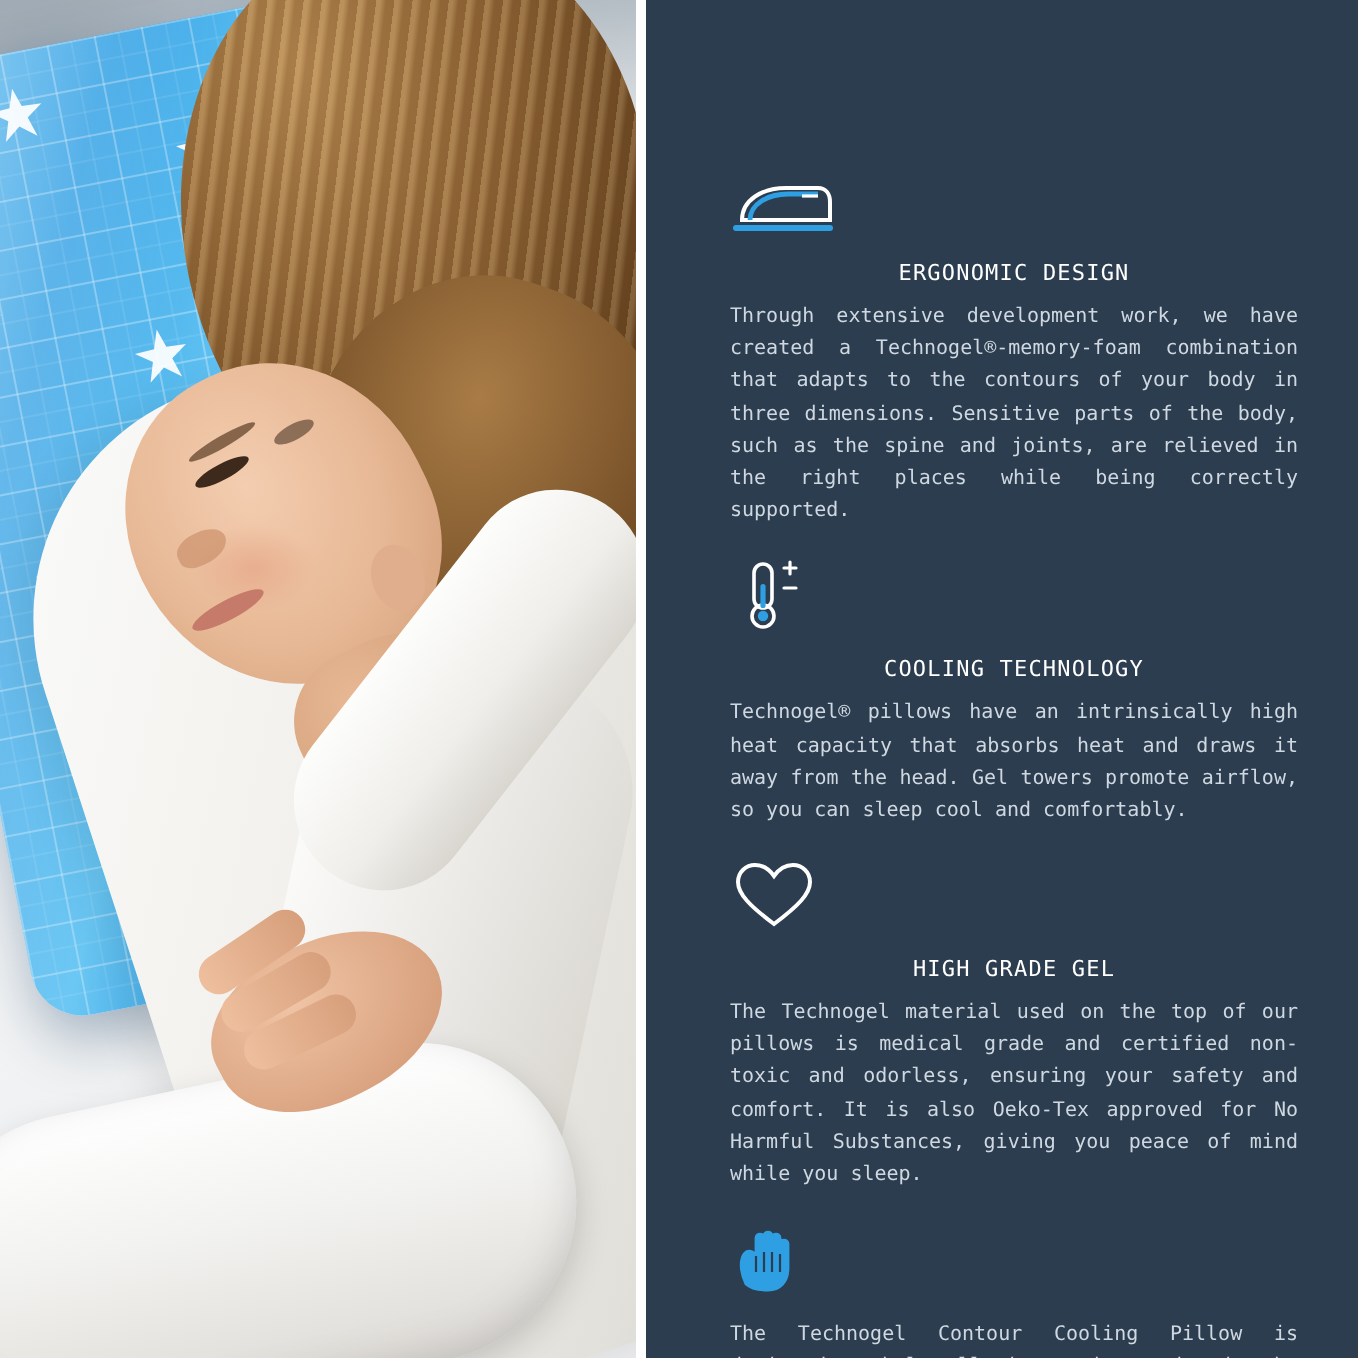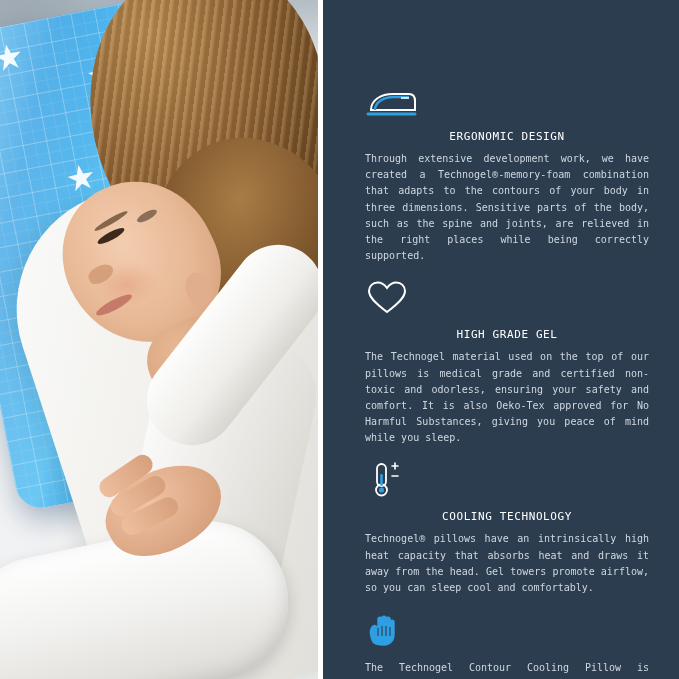--- a/index.html
+++ b/index.html
@@ -375,46 +375,46 @@
           <path d="M3 28 L50 28" stroke="#2f9fe4" stroke-width="3" stroke-linecap="round"></path>
           <path d="M36 12 L44 12" stroke="#ffffff" stroke-width="1.6"></path>
         </svg>
       </div>
       <h3 class="feature-title">ERGONOMIC DESIGN</h3>
       <p class="feature-body">Through extensive development work, we have created a Technogel®-memory-foam combination that adapts to the contours of your body in three dimensions. Sensitive parts of the body, such as the spine and joints, are relieved in the right places while being correctly supported.</p>
     </div>
 
     <div class="feature">
       <div class="icon-wrap">
-        <svg width="44" height="40" viewBox="0 0 44 40">
-          <path d="M22 34 C10 25, 4 19, 4 13 C4 8, 8 4.5, 12.5 4.5 C16 4.5, 19.5 6.5, 22 10
-                   C24.5 6.5, 28 4.5, 31.5 4.5 C36 4.5, 40 8, 40 13 C40 19, 34 25, 22 34 Z" fill="none" stroke="#ffffff" stroke-width="2"></path>
-        </svg>
-      </div>
-      <h3 class="feature-title">HIGH GRADE GEL</h3>
-      <p class="feature-body">The Technogel material used on the top of our pillows is medical grade and certified non-toxic and odorless, ensuring your safety and comfort. It is also Oeko-Tex approved for No Harmful Substances, giving you peace of mind while you sleep.</p>
-    </div>
-
-    <div class="feature">
-      <div class="icon-wrap">
         <svg width="40" height="40" viewBox="0 0 40 40">
           <rect x="12" y="4" width="9" height="22" rx="4.5" fill="none" stroke="#ffffff" stroke-width="1.8"></rect>
           <circle cx="16.5" cy="30" r="5.5" fill="none" stroke="#ffffff" stroke-width="1.8"></circle>
           <circle cx="16.5" cy="30" r="2.6" fill="#2f9fe4"></circle>
           <rect x="15.2" y="14" width="2.6" height="12" rx="1.3" fill="#2f9fe4"></rect>
           <path d="M27 6 L33 6 M30 3 L30 9" stroke="#ffffff" stroke-width="1.6" stroke-linecap="round"></path>
           <path d="M27 16 L33 16" stroke="#ffffff" stroke-width="1.6" stroke-linecap="round"></path>
         </svg>
       </div>
       <h3 class="feature-title">COOLING TECHNOLOGY</h3>
       <p class="feature-body">Technogel® pillows have an intrinsically high heat capacity that absorbs heat and draws it away from the head. Gel towers promote airflow, so you can sleep cool and comfortably.</p>
     </div>
 
     <div class="feature">
       <div class="icon-wrap">
+        <svg width="44" height="40" viewBox="0 0 44 40">
+          <path d="M22 34 C10 25, 4 19, 4 13 C4 8, 8 4.5, 12.5 4.5 C16 4.5, 19.5 6.5, 22 10
+                   C24.5 6.5, 28 4.5, 31.5 4.5 C36 4.5, 40 8, 40 13 C40 19, 34 25, 22 34 Z" fill="none" stroke="#ffffff" stroke-width="2"></path>
+        </svg>
+      </div>
+      <h3 class="feature-title">HIGH GRADE GEL</h3>
+      <p class="feature-body">The Technogel material used on the top of our pillows is medical grade and certified non-toxic and odorless, ensuring your safety and comfort. It is also Oeko-Tex approved for No Harmful Substances, giving you peace of mind while you sleep.</p>
+    </div>
+
+    <div class="feature">
+      <div class="icon-wrap">
         <svg width="42" height="38" viewBox="0 0 42 38">
           <path d="M8 30 C5 24, 5 18, 7 15 C9 12.5, 12 13.5, 13 16 L13 7
                    C13 4.5, 17 4.5, 17 7 L17 14 L17 6 C17 3.5, 21 3.5, 21 6 L21 14 L21 7
                    C21 4.5, 25 4.5, 25 7 L25 15 L25 10 C25 7.5, 29 7.5, 29 10 L29 22
                    C29 29, 25 33, 19 33 C14 33, 10 32, 8 30 Z" fill="#2f9fe4" stroke="#2f9fe4" stroke-width="1.4" stroke-linejoin="round"></path>
           <path d="M13 16 L13 24 M17 14 L17 24 M21 14 L21 24 M25 15 L25 24" stroke="#2c3d4f" stroke-width="1.1"></path>
         </svg>
       </div>
       <p class="feature-body">The Technogel Contour Cooling Pillow is designed to help alleviate aches and pains by evenly distributing pressure across your neck and shoulders. Its ergonomic design provides efficient support for your neck, shoulders, and upper back muscles, reducing discomfort and stiffness. With proper support for spine alignment, enjoy restful and comfortable sleep, wake up refreshed and ready to tackle the day without neck pain.</p>
     </div>

